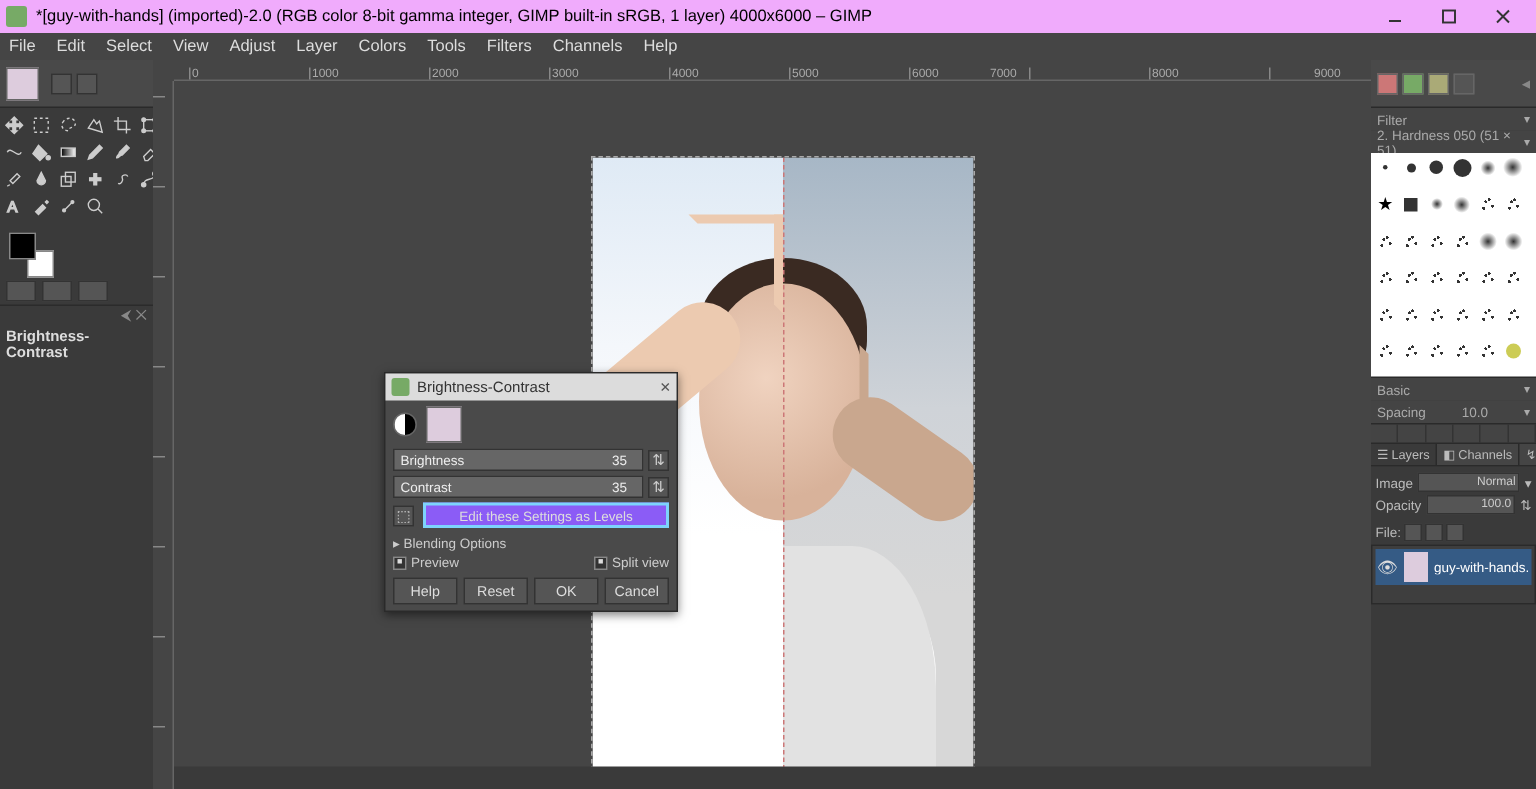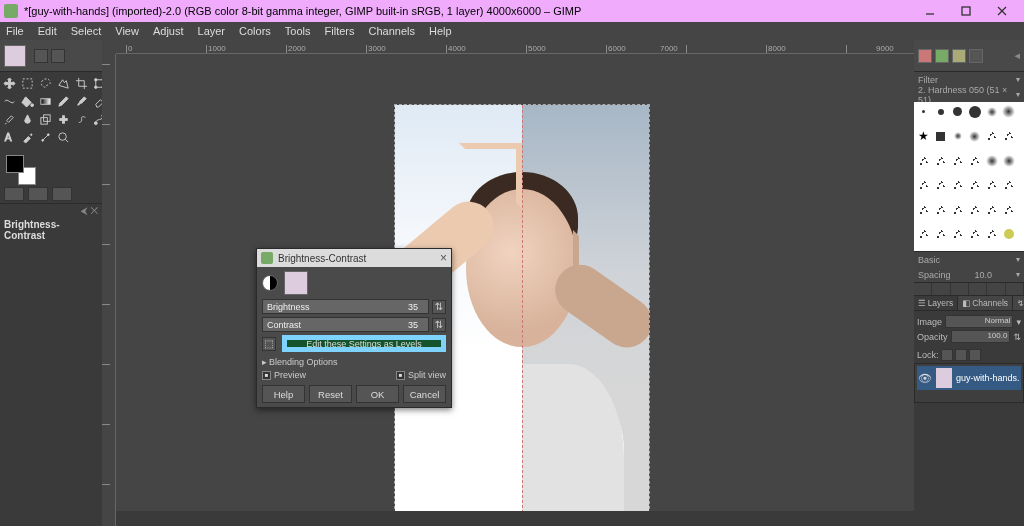--- a/index.html
+++ b/index.html
@@ -72,21 +72,21 @@
   .dialog .dlg-hdr .sub { color:#aaa; font-size:8px; }
   .dialog .dlg-hdr .th { width:24px; height:24px; background:#dcd; border:1px solid #666;}
   .dialog .row { display:flex; align-items:center; gap:3px; margin:3px 0;}
   .dialog .lbl { width:32px; color:#ddd; font-size:9.5px;}
   .dialog .combo { flex:1; height:15px; background:#555; border:1px solid #333; display:flex; align-items:center; justify-content:flex-end; padding-right:3px;}
   .dialog .combo::after { content:"▾"; font-size:8px; color:#bbb;}
   .dialog .sq { width:14px; height:14px; background:#555; border:1px solid #333; display:flex; align-items:center; justify-content:center; font-size:10px; color:#ccc;}
   .dialog .slider { flex:1; height:15px; background:#666; border:1px solid #333; display:flex; align-items:center; position:relative;}
   .dialog .slider .nm { position:absolute; left:4px; font-size:9px; color:#eee;}
   .dialog .slider .val { margin-left:auto; padding-right:10px; font-size:9px; color:#eee;}
-  .dialog .wide-btn { height:17px; background:#14532d; border:5px solid #7dd3fc; display:flex; align-items:center; justify-content:center; font-size:9px; color:#ddd; flex:1; margin-left:3px;}
+  .dialog .wide-btn { height:17px; background:#8b5cf6; border:2px solid #7dd3fc; display:flex; align-items:center; justify-content:center; font-size:9px; color:#ddd; flex:1; margin-left:3px;}
   .dialog .expander { font-size:9px; color:#ccc; padding:2px 0;}
   .dialog .cb-row { display:flex; justify-content:space-between; align-items:center; padding:1px 0;}
   .dialog .cb { display:flex; align-items:center; gap:3px; font-size:9px; color:#ccc;}
   .dialog .cb .box { width:9px; height:9px; border:1px solid #888; background:#333; display:flex; align-items:center; justify-content:center;}
   .dialog .cb .box.chk::after { content:"■"; font-size:6px; color:#ddd;}
   .dialog .btn-row { display:flex; gap:4px; margin-top:4px;}
   .dialog .btn { flex:1; height:18px; background:#555; border:1px solid #333; display:flex; align-items:center; justify-content:center; font-size:9.5px; color:#ddd;}
 
   .right-dock { width:110px; background:#3a3a3a; display:flex; flex-direction:column; }
   .right-dock .thumb-row { height:32px; display:flex; align-items:center; padding:4px; gap:3px; border-bottom:1px solid #2a2a2a; background:#494949;}
@@ -566,21 +566,21 @@
         <div class="f">Normal</div>
         <span style="font-size:9px">▾</span>
       </div>
       <div class="layer-row">
         <span>Opacity</span>
         <div class="f">100.0</div>
         <span style="font-size:9px">⇅</span>
       </div>
     </div>
     <div class="lock-row">
-      <span>Lock:</span>
+      <span>File:</span>
       <div class="li"></div>
       <div class="li"></div>
       <div class="li"></div>
     </div>
     <div class="layer-list">
       <div class="layer-item">
         <span class="eye">👁</span>
         <div class="lthumb"></div>
         <span class="lname">guy-with-hands.</span>
       </div>

